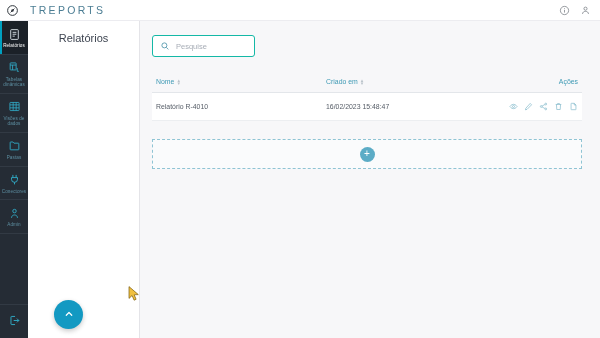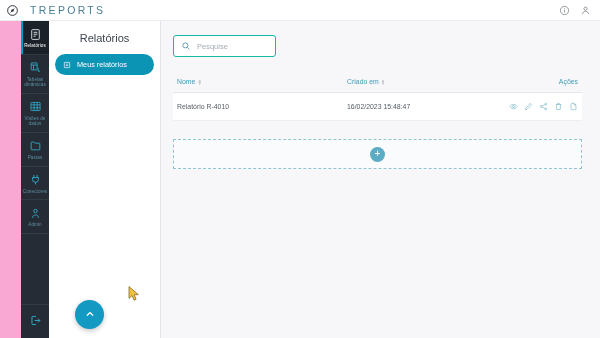--- a/index.html
+++ b/index.html
@@ -49,21 +49,20 @@
     margin-left: 7px;
     display: flex; align-items: center; justify-content: center;
     color: #6a7078;
   }
 
   
   .body {
     flex: 1 1 auto;
     display: flex;
     min-height: 0;
-    padding-left: 21px;
   }
 
   
   .rail {
     width: 28px;
     flex: 0 0 28px;
     background: #252c35;
     display: flex;
     flex-direction: column;
     align-items: stretch;
@@ -400,29 +399,20 @@
           </svg>
         </span>
         <span class="rail-label"></span>
       </div>
 
     </nav>
 
     <aside class="panel">
       <div class="panel-title">Relatórios</div>
 
-      <div class="panel-item active">
-        <span class="panel-icon">
-          <svg viewBox="0 0 24 24" width="8" height="8" fill="none" stroke="currentColor" stroke-width="2">
-            <rect x="4" y="4" width="16" height="16" rx="1.8"></rect>
-            <path d="M8.5 9.5h7M8.5 14h7"></path>
-          </svg>
-        </span>
-        <span>Meus relatórios</span>
-      </div>
 
 
       <div class="fab">
         <span>
           <svg viewBox="0 0 24 24" width="12" height="12" fill="none" stroke="currentColor" stroke-width="2.4" stroke-linecap="round" stroke-linejoin="round">
             <path d="M6.5 14.5 12 9l5.5 5.5"></path>
           </svg>
         </span>
       </div>
     </aside>

